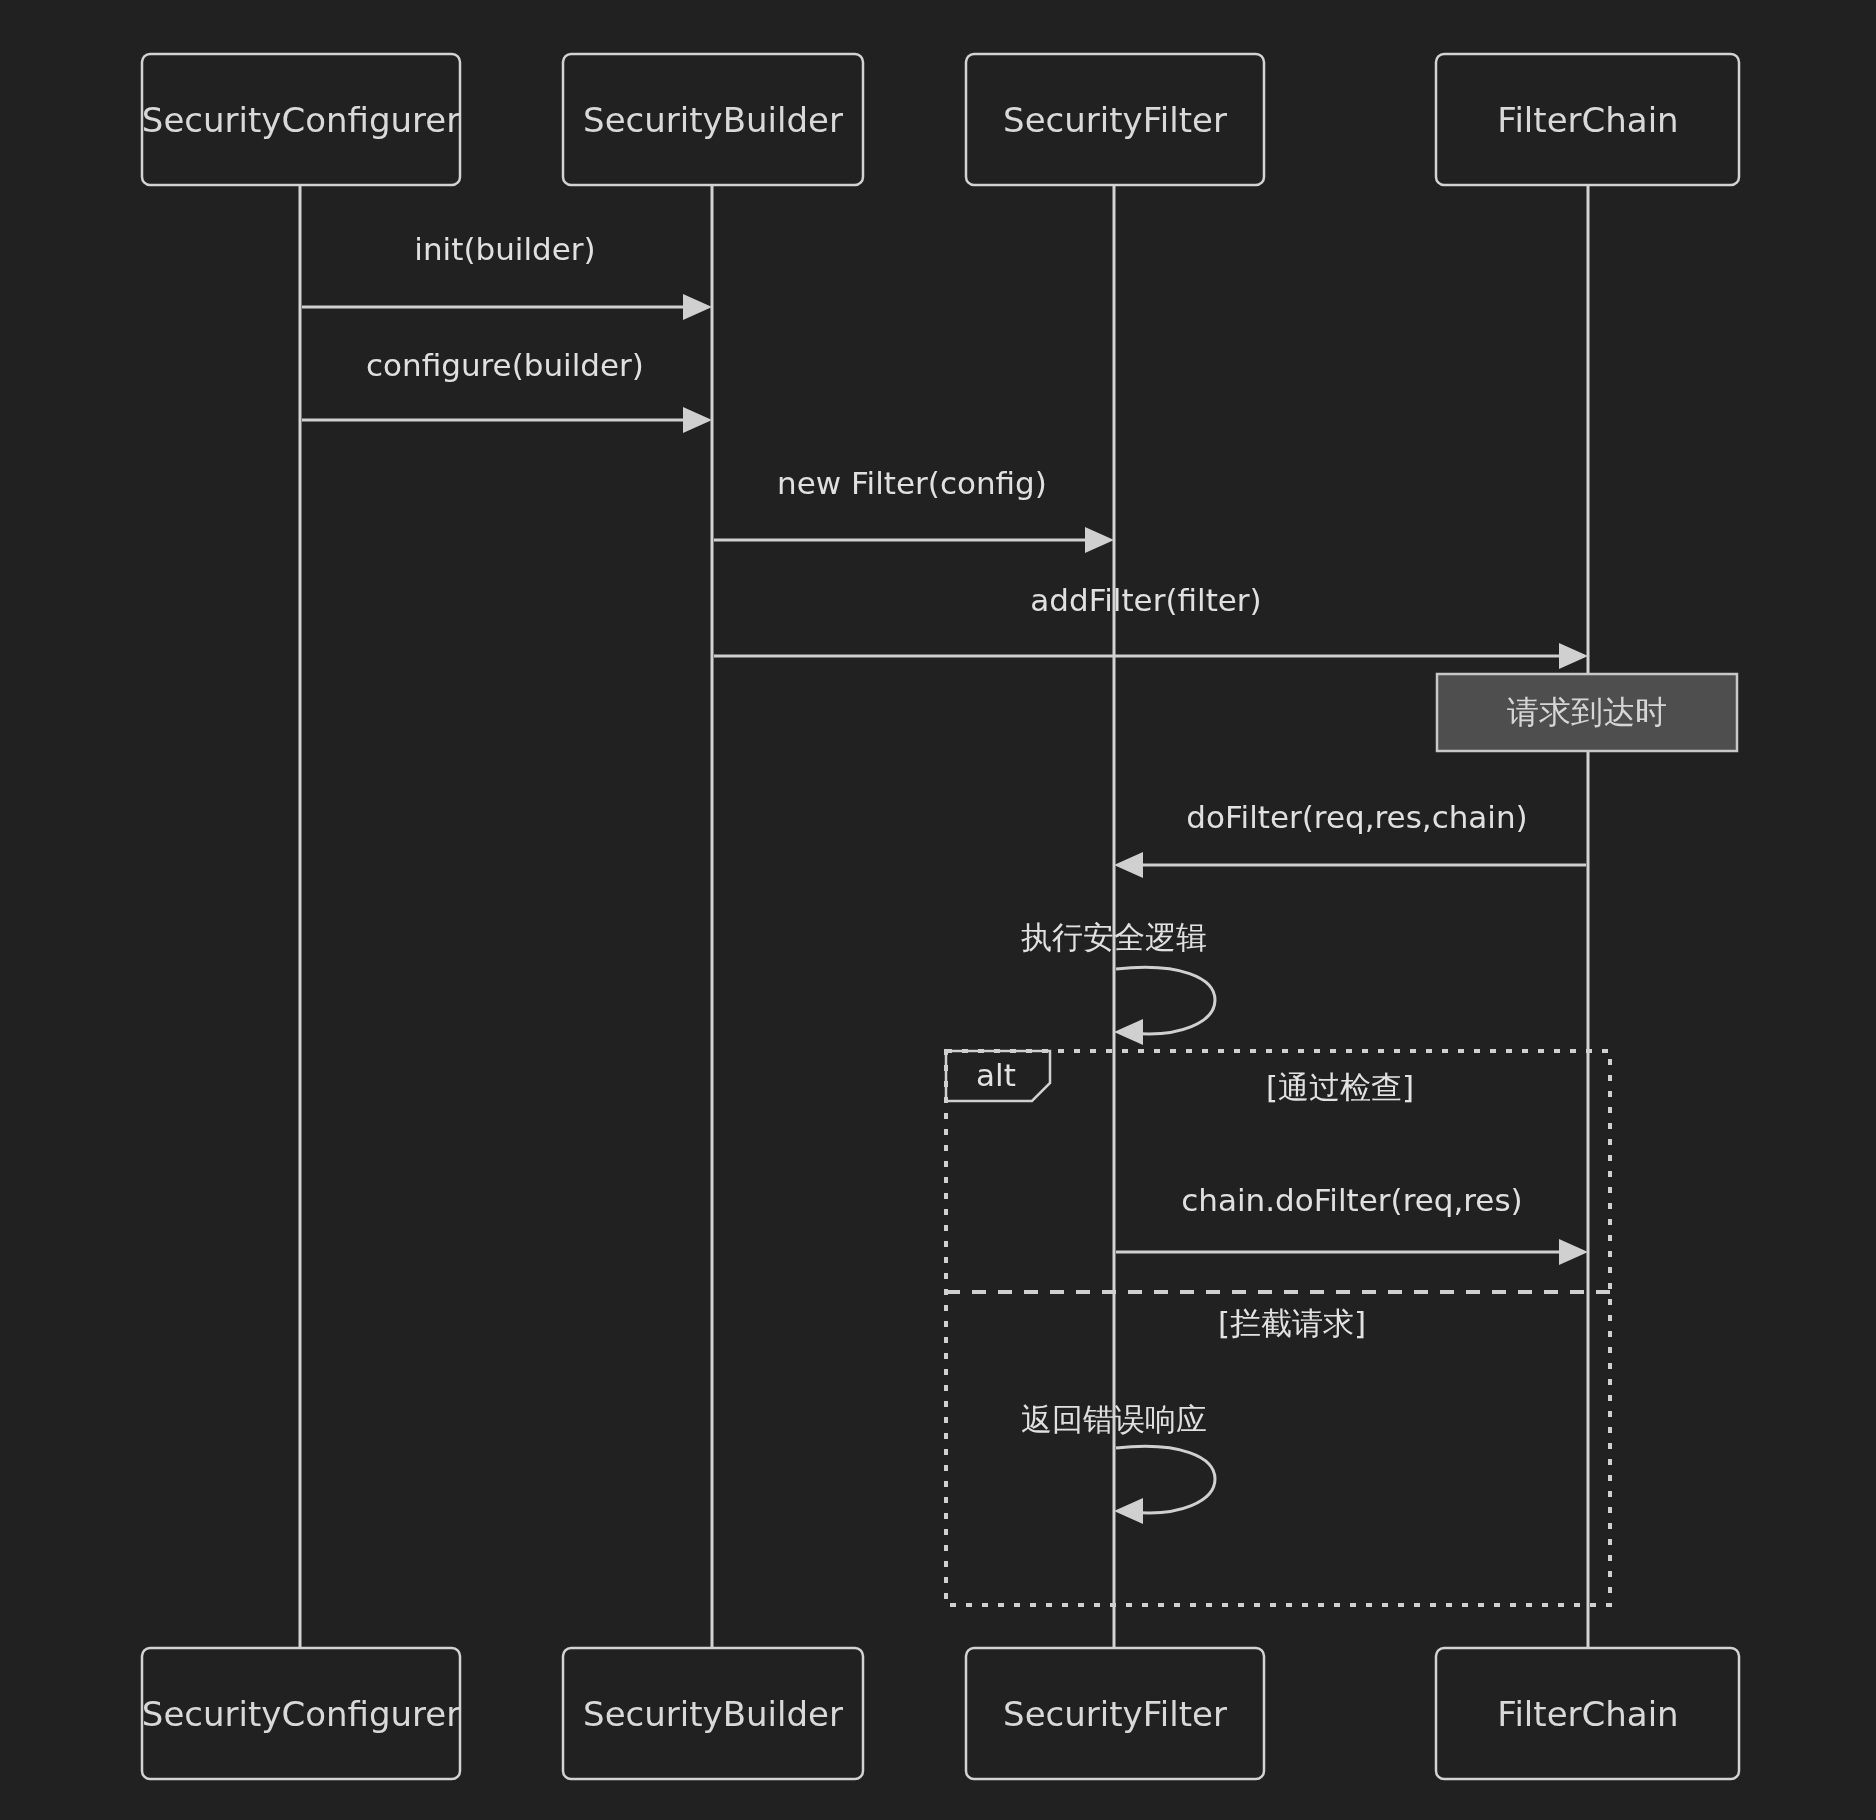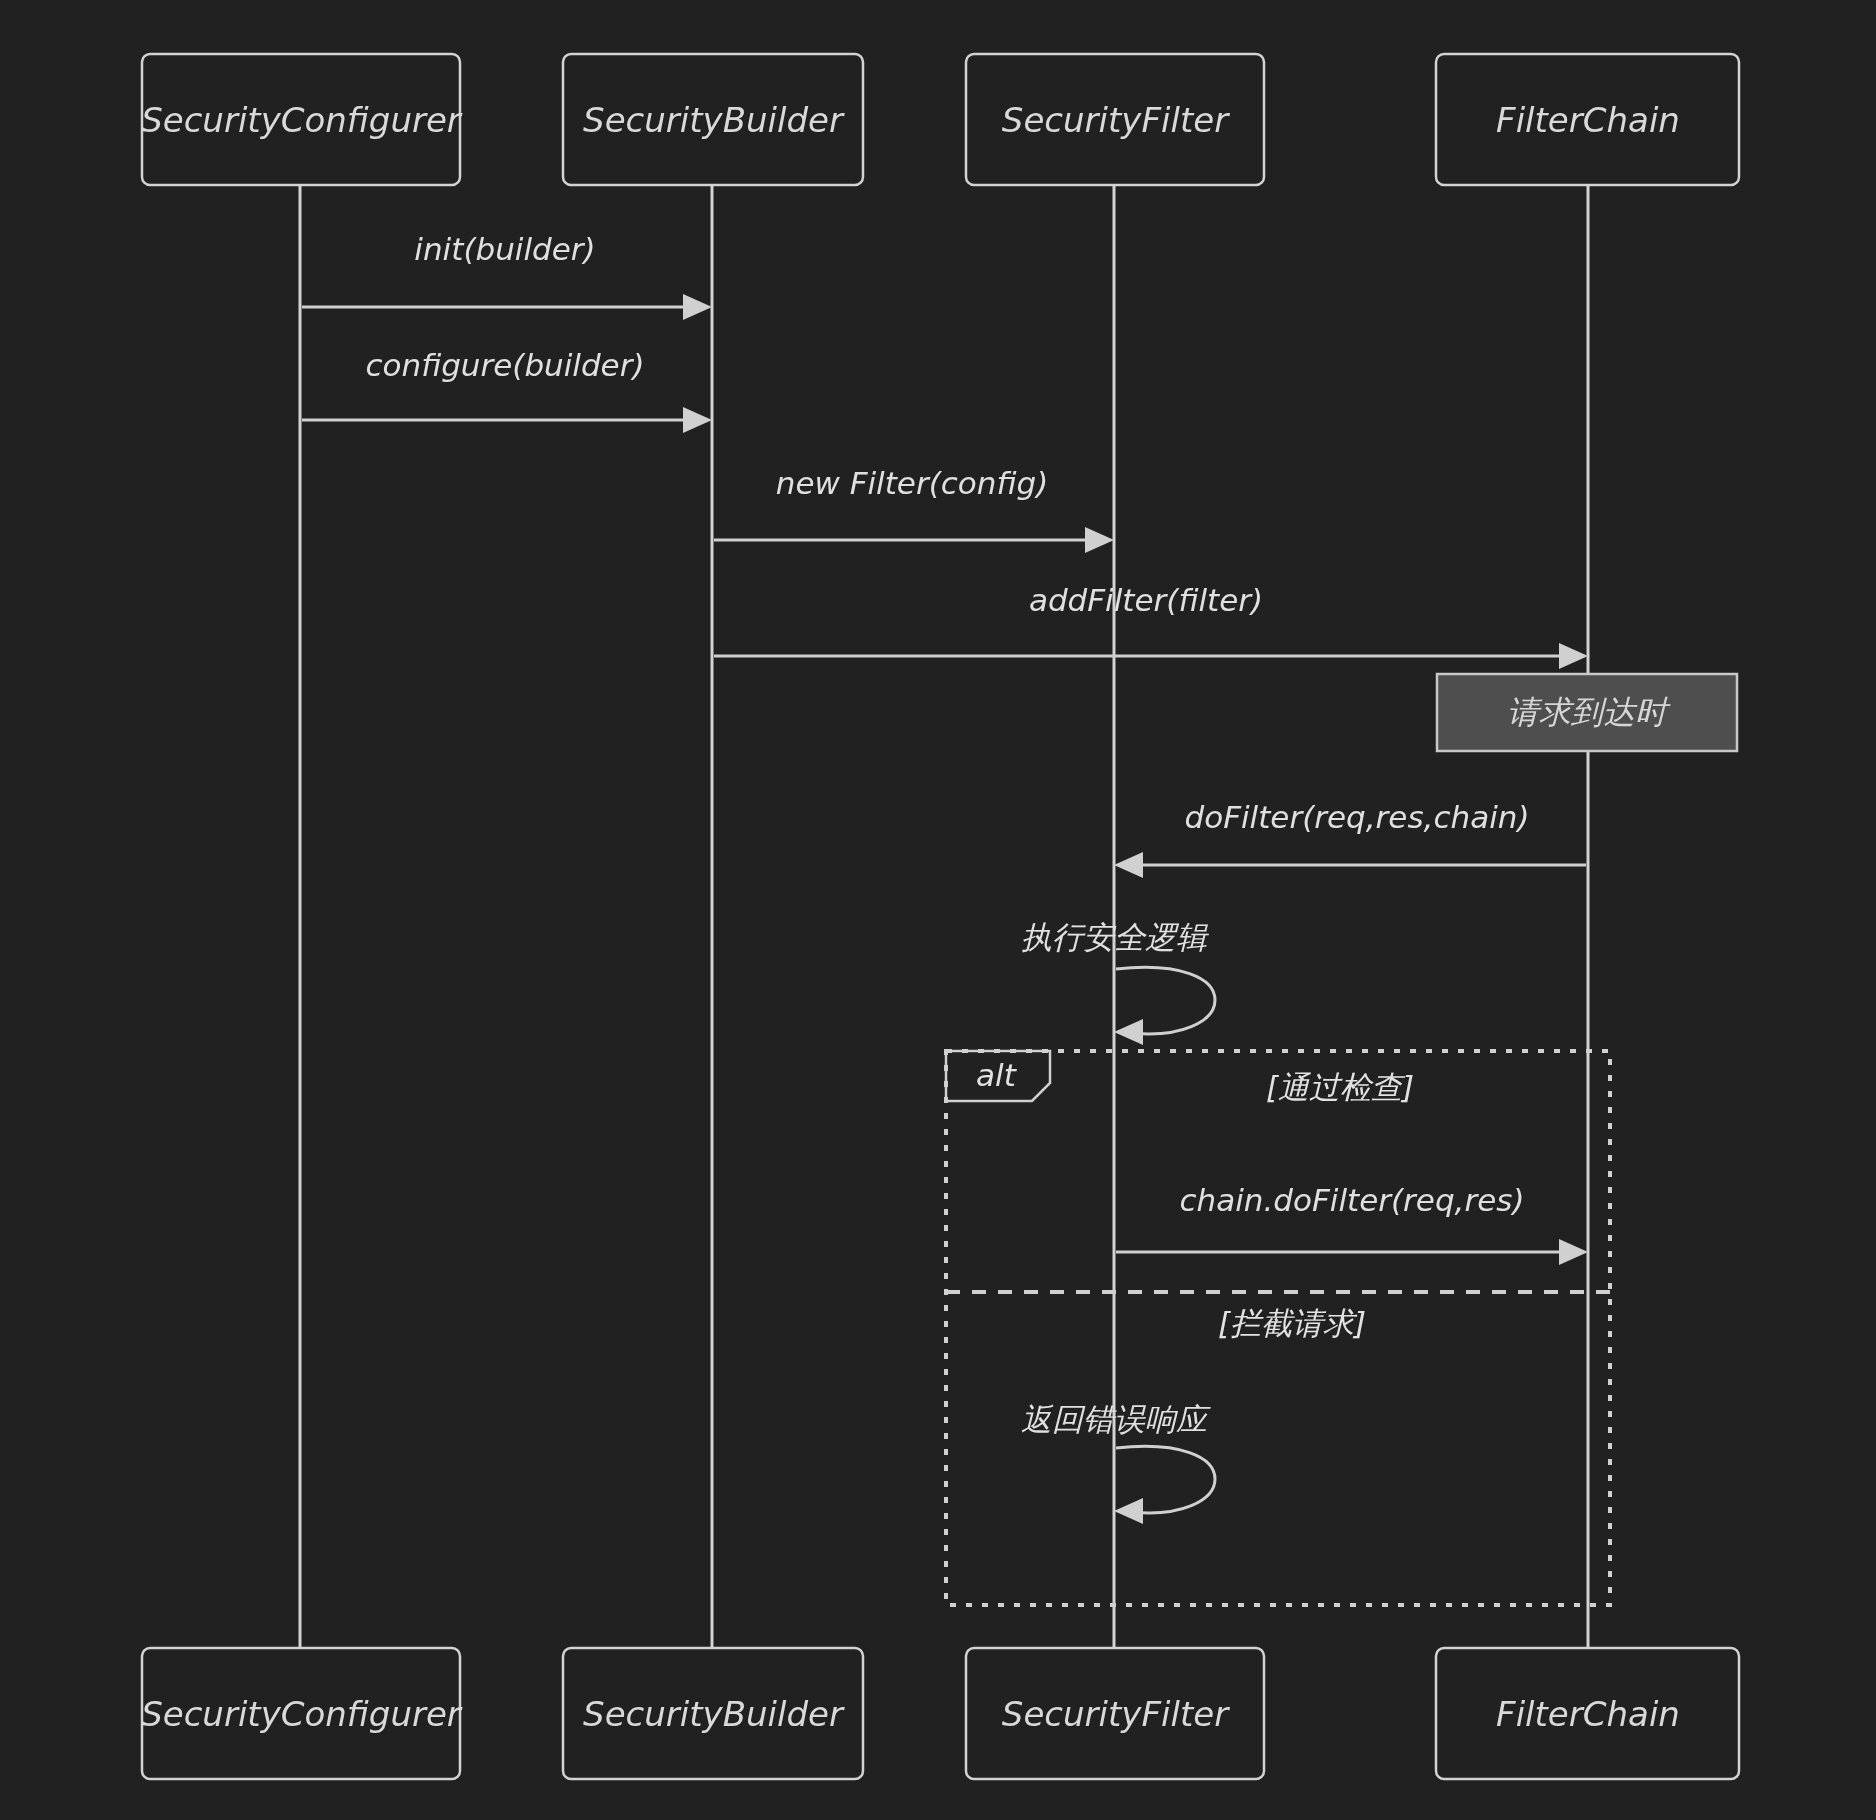--- a/index.html
+++ b/index.html
@@ -11,21 +11,20 @@
     width: 1876px;
     height: 1820px;
     font-family: "DejaVu Sans", "Liberation Sans", sans-serif;
     overflow: hidden;
   }
   #diagram-root {
     position: relative;
     width: 1876px;
     height: 1820px;
     background: #212121;
-    font-style: italic;
   }
   svg#seq-svg {
     position: absolute;
     top: 0;
     left: 0;
     width: 1876px;
     height: 1820px;
     display: block;
   }
   .participant-box {

